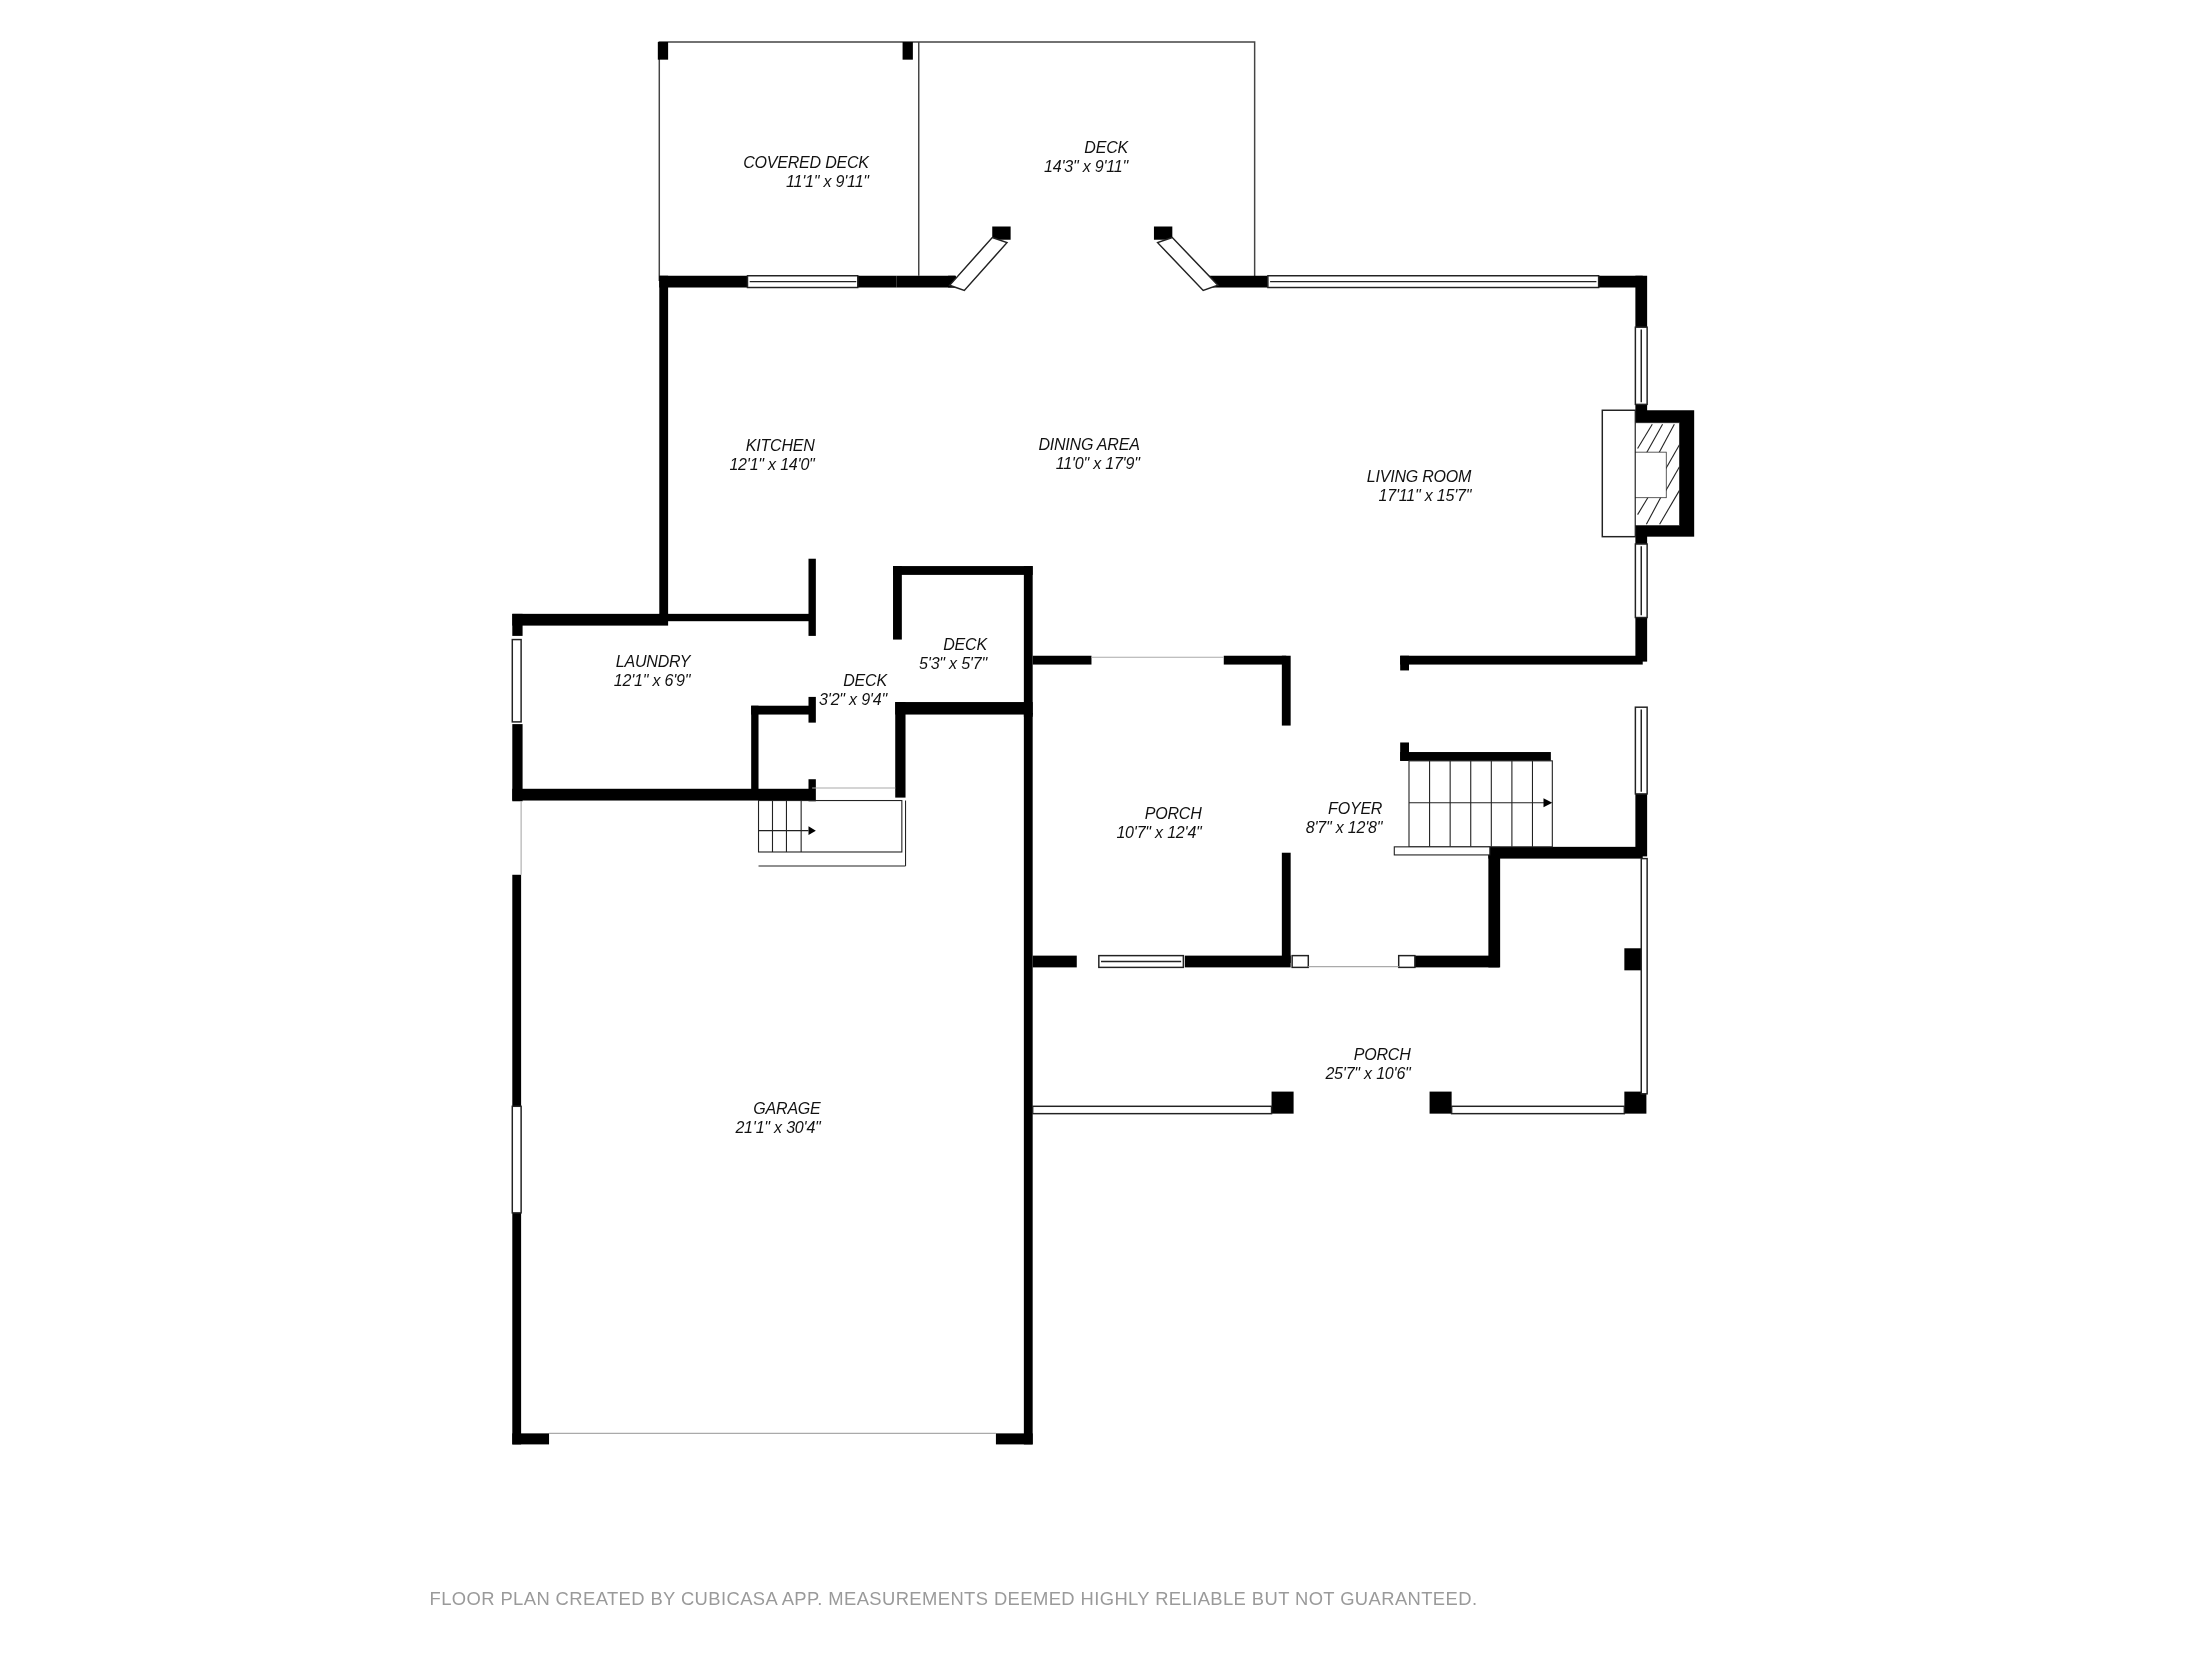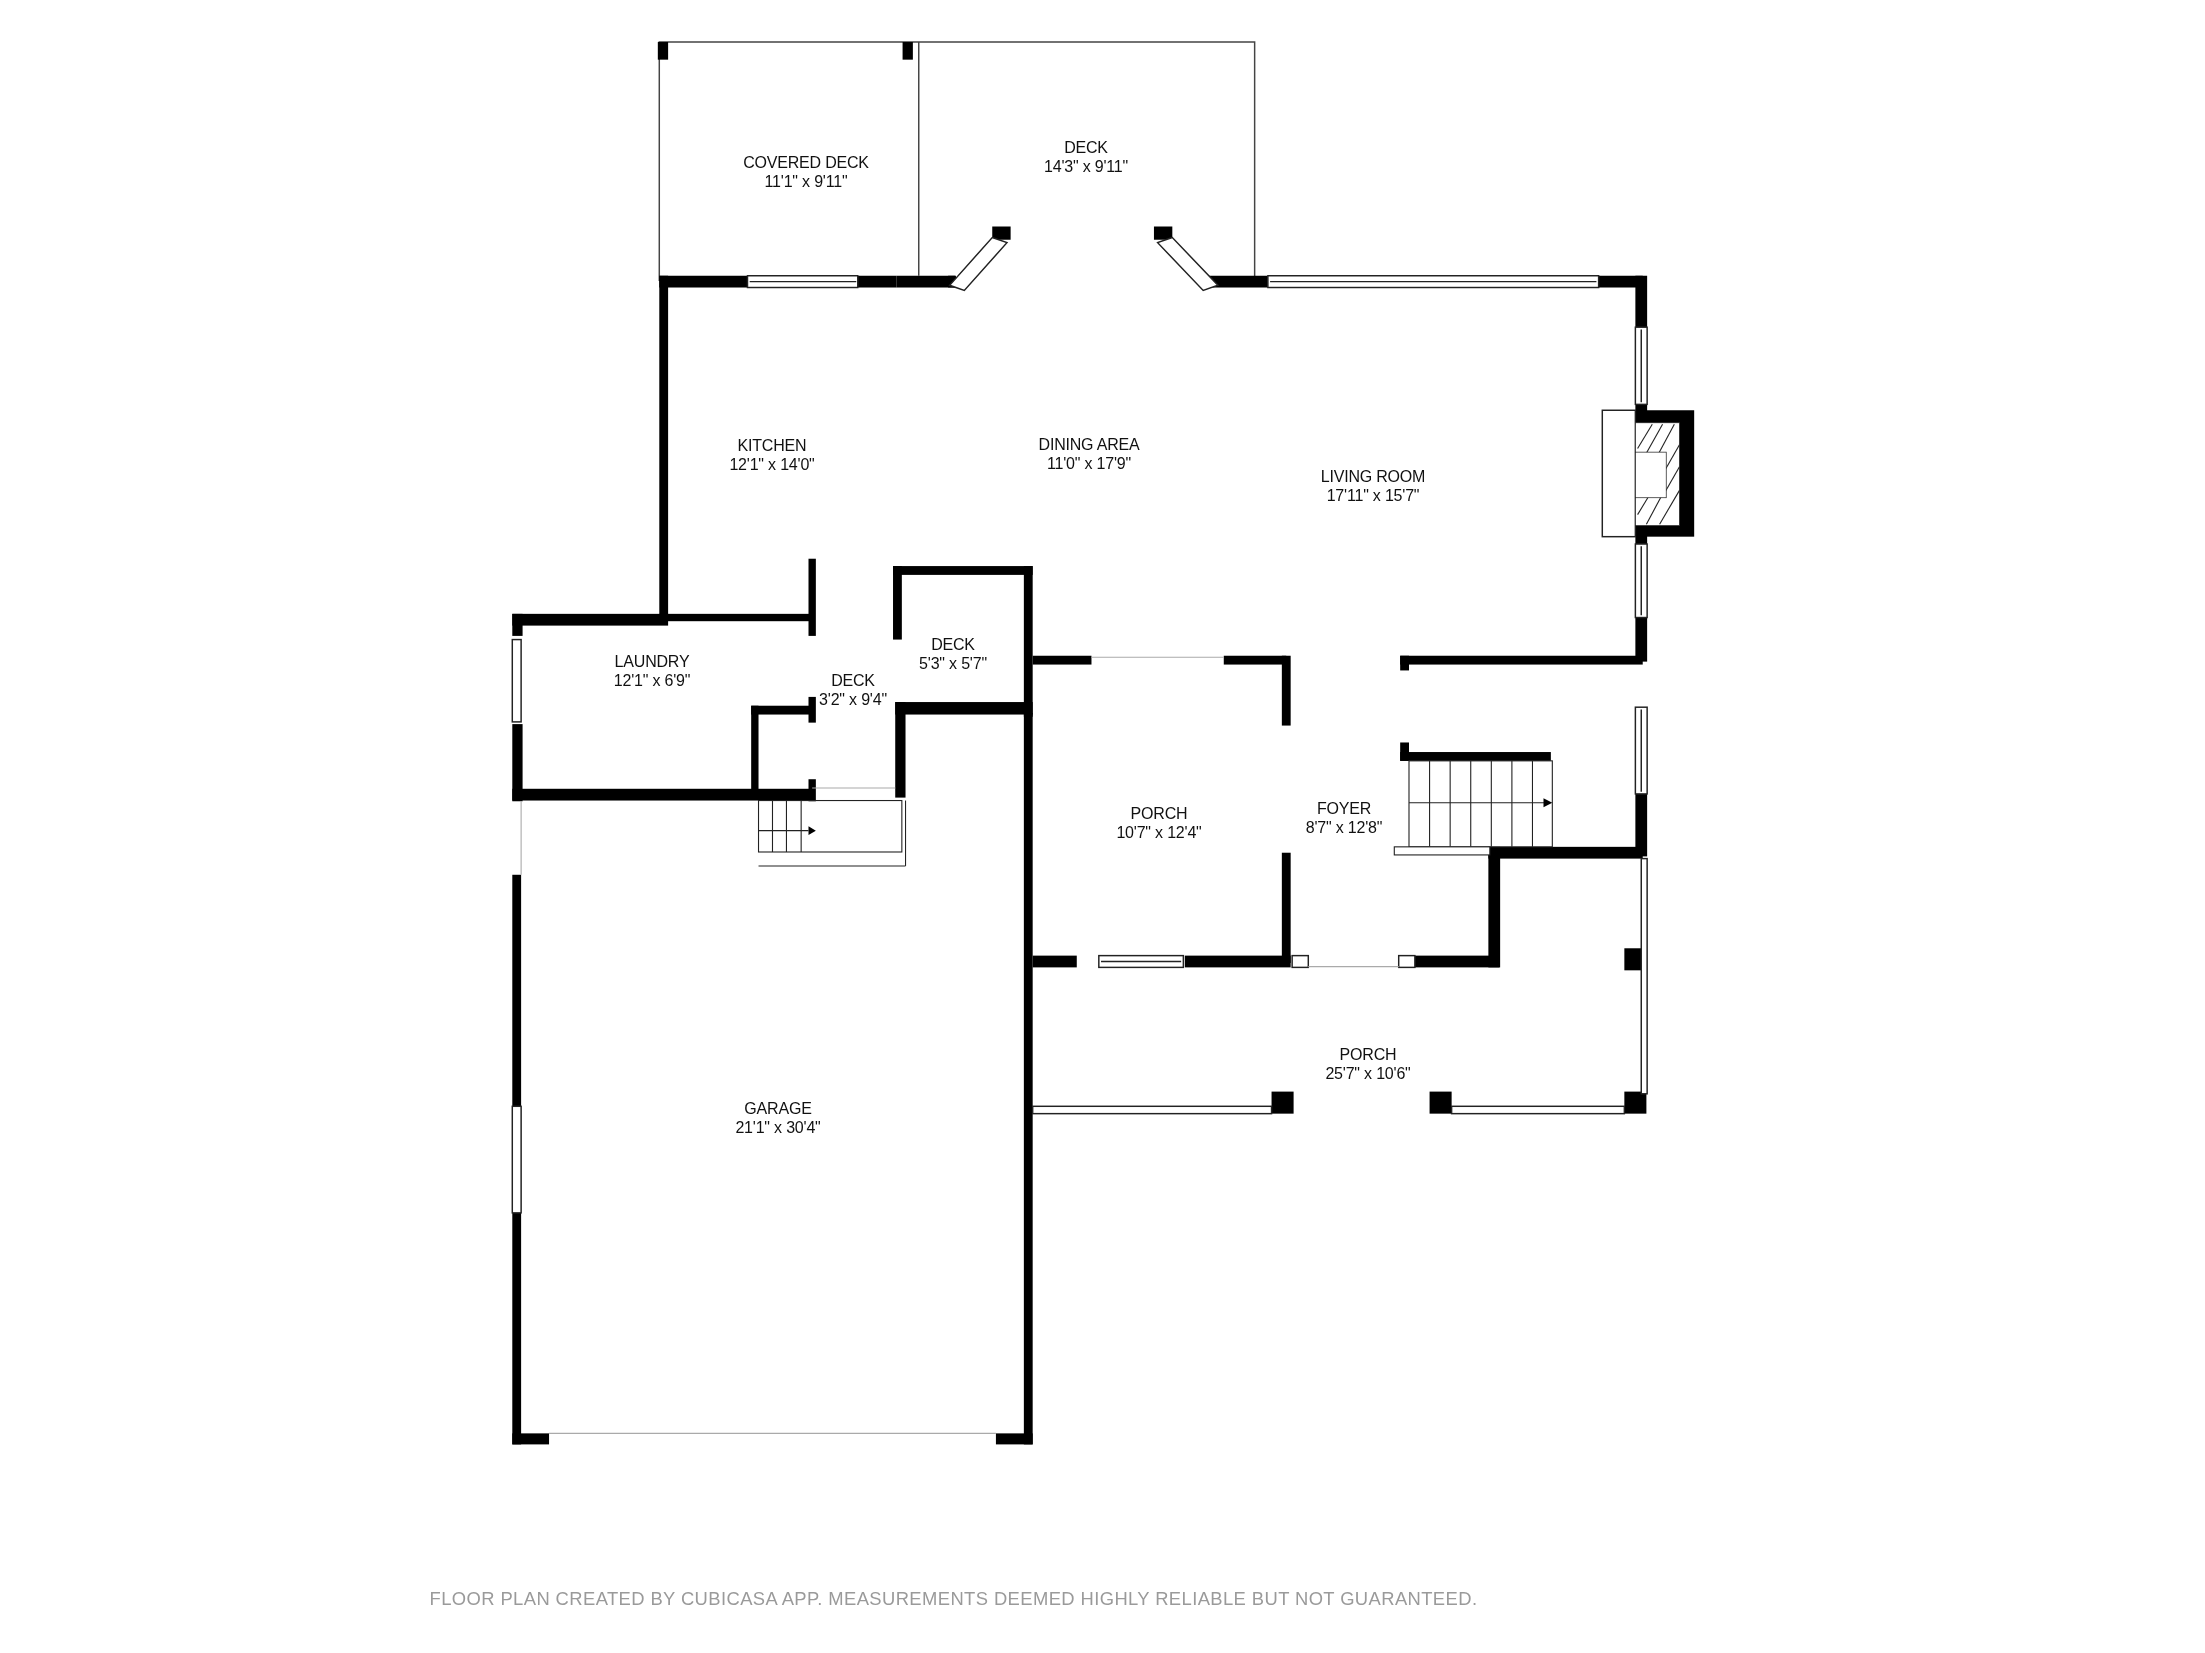--- a/index.html
+++ b/index.html
@@ -1,18 +1,18 @@
 <!DOCTYPE html>
 <html style="font-size:11.8px"><head>
 <meta charset="utf-8">
 <style>
   html,body{margin:0;padding:0;background:#fff;}
   body{width:2205px;height:1654px;position:relative;overflow:hidden;font-family:"Liberation Sans","DejaVu Sans",sans-serif;}
   #plan{position:absolute;left:0;top:0;width:2205px;height:1654px;}
-  .room-label{position:absolute;text-align:center;color:#111;transform:translate(-50%,-50%);white-space:nowrap;line-height:1.18;}
+  .room-label{position:absolute;text-align:right;color:#111;transform:translate(-50%,-50%);white-space:nowrap;line-height:1.18;font-style:italic;}
   .room-label .name{display:block;font-size:16px;letter-spacing:-0.2px;}
   .room-label .dims{display:block;font-size:16px;letter-spacing:-0.2px;}
   .footer{position:absolute;left:0;width:1907px;top:1588px;text-align:center;font-size:18.4px;color:#9a9a9a;letter-spacing:0.4px;}
 </style>
 </head>
 <body>
 
 <svg id="plan" viewBox="0 0 3000 2250" xmlns="http://www.w3.org/2000/svg">
 
   <g fill="none" stroke="#444" stroke-width="2">
@@ -172,21 +172,21 @@
   <span class="dims">14'3" x 9'11"</span>
 </div>
 <div class="room-label" style="left:772px;top:456px;">
   <span class="name">KITCHEN</span>
   <span class="dims">12'1" x 14'0"</span>
 </div>
 <div class="room-label" style="left:1089px;top:455px;">
   <span class="name">DINING AREA</span>
   <span class="dims">11'0" x 17'9"</span>
 </div>
-<div class="room-label" style="left:1373px;top:487px;">
+<div class="room-label" style="left:1419px;top:487px;">
   <span class="name">LIVING ROOM</span>
   <span class="dims">17'11" x 15'7"</span>
 </div>
 <div class="room-label" style="left:652px;top:672px;">
   <span class="name">LAUNDRY</span>
   <span class="dims">12'1" x 6'9"</span>
 </div>
 <div class="room-label" style="left:853px;top:691px;">
   <span class="name">DECK</span>
   <span class="dims">3'2" x 9'4"</span>

